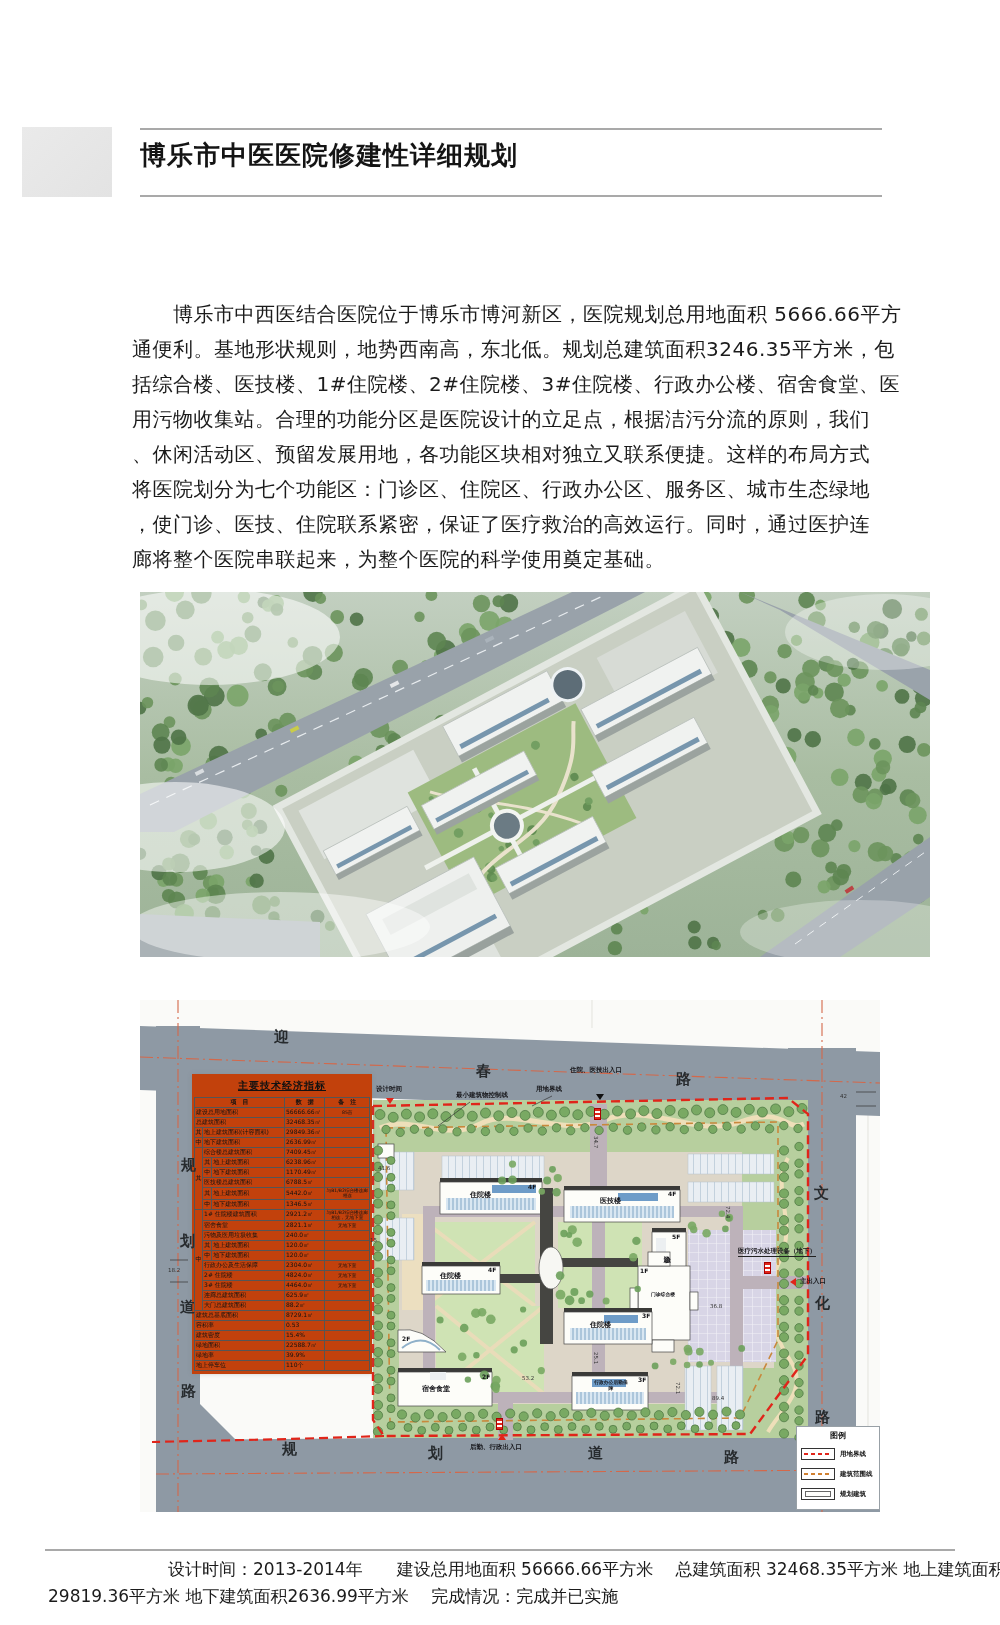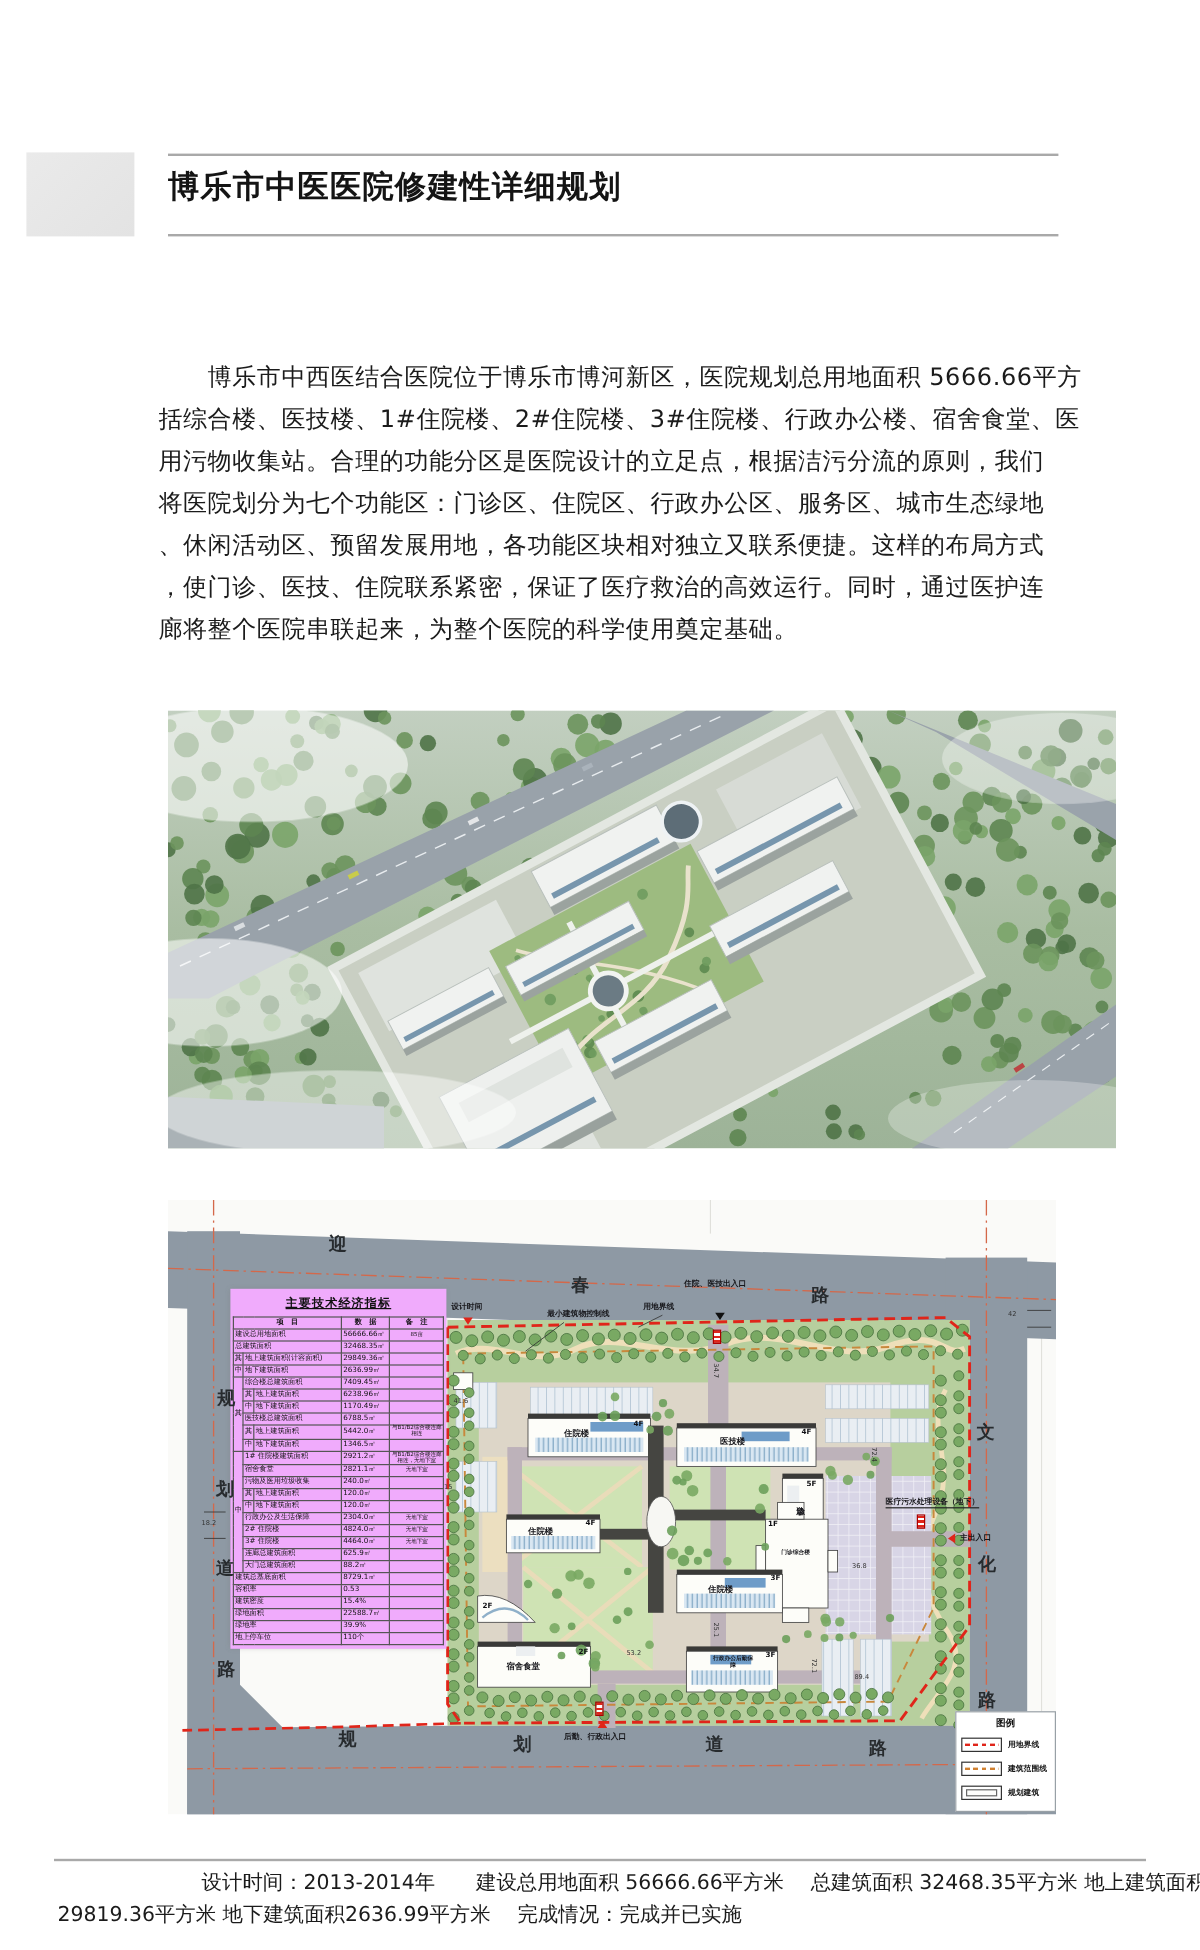--- a/index.html
+++ b/index.html
@@ -25,21 +25,21 @@
 .rot90{transform:rotate(90deg);transform-origin:left top;}
 .ann{position:absolute;font-size:6.5px;color:#16161a;font-weight:bold;white-space:nowrap;line-height:1;}
 .ann.ul{border-bottom:0.8px solid #222;padding-bottom:1px;}
 .tri{position:absolute;width:0;height:0;}
 .tri.down-red{border-left:4px solid transparent;border-right:4px solid transparent;border-top:6px solid #e0251a;}
 .tri.down-black{border-left:4px solid transparent;border-right:4px solid transparent;border-top:6px solid #111;}
 .tri.up-red{border-left:4px solid transparent;border-right:4px solid transparent;border-bottom:6px solid #e0251a;}
 .tri.left-red{border-top:4px solid transparent;border-bottom:4px solid transparent;border-right:6px solid #e0251a;}
 .gate{position:absolute;width:5px;height:10px;background:repeating-linear-gradient(0deg,#e0251a 0 2px,#fff 2px 4px);border:0.5px solid #a00;}
 
-.tablebox{position:absolute;left:52px;top:74px;width:176px;background:#f0abfc;padding:3px 2px;box-shadow:0 0 4px rgba(120,120,120,.35);}
+.tablebox{position:absolute;left:52px;top:74px;width:176px;background:#c2410c;padding:3px 2px;box-shadow:0 0 4px rgba(120,120,120,.35);}
 .tabletitle{font-size:10px;font-weight:bold;color:#111;text-align:center;text-decoration:underline;letter-spacing:1px;margin:2px 0 4px;}
 table.ind{width:100%;border-collapse:collapse;font-size:6px;color:#111;}
 table.ind th,table.ind td{border:0.5px solid #555;padding:0 1px;height:9px;line-height:1.15;font-weight:normal;text-align:left;vertical-align:middle;}
 table.ind th{font-weight:bold;text-align:center;}
 table.ind td.gc{text-align:center;width:7px;padding:0;}
 table.ind td.num{text-align:left;}
 table.ind td.note{font-size:4.6px;text-align:center;}
 
 .legend{position:absolute;left:656px;top:426px;width:84px;height:84px;background:#fff;border:1px solid #98a0a6;box-sizing:border-box;padding:3px 4px;}
 .legend .lt{font-size:8px;font-weight:bold;color:#111;text-align:center;margin-bottom:3px;}
@@ -61,24 +61,25 @@
 
 <div class="page">
 
   <div class="abs corner-box"></div>
   <div class="abs rule" style="left:140px;top:128px;width:742px;"></div>
   <div class="abs title">博乐市中医医院修建性详细规划</div>
   <div class="abs rule" style="left:140px;top:195px;width:742px;"></div>
 
   <div class="abs intro">
     <div>　　博乐市中西医结合医院位于博乐市博河新区，医院规划总用地面积 5666.66平方</div>
+    <div>通便利。基地形状规则，地势西南高，东北低。规划总建筑面积3246.35平方米，包</div>
     <div>括综合楼、医技楼、1#住院楼、2#住院楼、3#住院楼、行政办公楼、宿舍食堂、医</div>
     <div>用污物收集站。合理的功能分区是医院设计的立足点，根据洁污分流的原则，我们</div>
+    <div>、休闲活动区、预留发展用地，各功能区块相对独立又联系便捷。这样的布局方式</div>
     <div>将医院划分为七个功能区：门诊区、住院区、行政办公区、服务区、城市生态绿地</div>
-    <div>、休闲活动区、预留发展用地，各功能区块相对独立又联系便捷。这样的布局方式</div>
     <div>，使门诊、医技、住院联系紧密，保证了医疗救治的高效运行。同时，通过医护连</div>
     <div>廊将整个医院串联起来，为整个医院的科学使用奠定基础。</div>
   </div>
 
   <div class="abs aerial">
     <svg width="790" height="365" viewBox="0 0 790 365">
       <defs>
         <linearGradient id="abg" x1="0" y1="0" x2="0" y2="1">
           <stop offset="0" stop-color="#c2cfc0"></stop>
             <stop offset="0.5" stop-color="#a9bda2"></stop>

